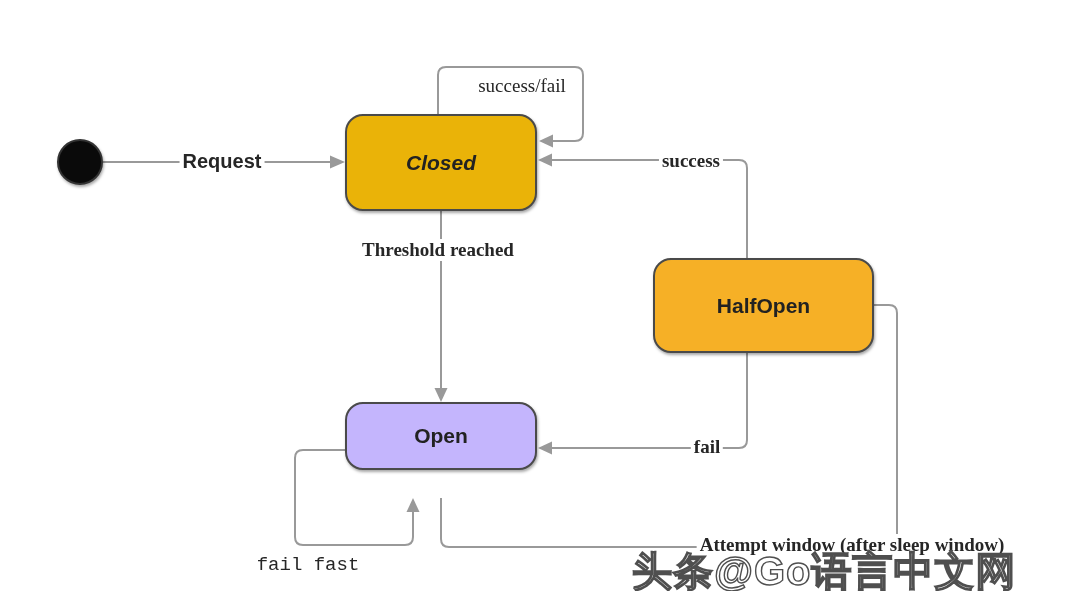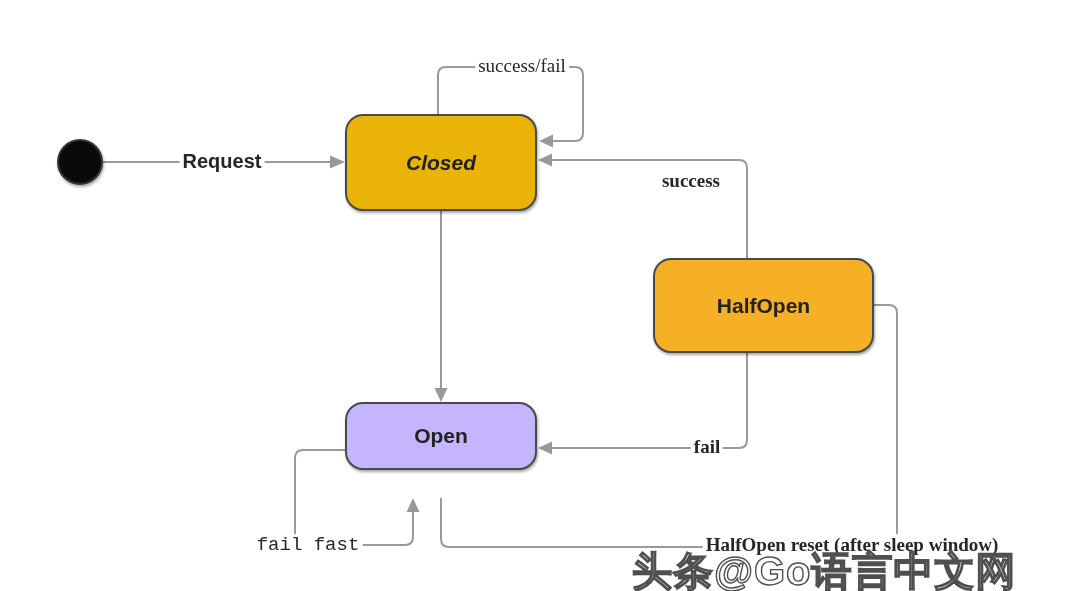--- a/index.html
+++ b/index.html
@@ -35,21 +35,21 @@
   }
   .edge-label{
     position:absolute;z-index:3;
     transform:translate(-50%,-50%);
     background:#ffffff;
     padding:0 3px;
     white-space:nowrap;
     font-size:19px;color:#262626;
   }
   .serif-bold{font-family:"Liberation Serif",serif;font-weight:bold;}
-  .serif-reg{font-family:"Liberation Serif",serif;font-weight:normal;}
+  .serif-reg{font-family:"Liberation Serif",serif;font-weight:normal;margin-top:20px;}
   .sans-bold{font-family:"Liberation Sans",sans-serif;font-weight:bold;font-size:20px;}
   .watermark{
     position:absolute;z-index:5;
     left:632px;top:544px;
     font-size:40px;font-weight:bold;
     font-family:"Liberation Sans",sans-serif;
     color:#ffffff;
     -webkit-text-stroke:1.4px #4f4f4f;
     letter-spacing:1px;
     white-space:nowrap;
@@ -95,24 +95,25 @@
   </div>
 
   <div class="node" style="left: 345px; top: 402px; width: 192px; height: 68px; background: #c4b5fd; border-color: rgb(74, 74, 74);">
     <span class="state-label">Open</span>
   </div>
 
   <div class="edge-label sans-bold" style="left:222px;top:161px;text-align:right;">Request</div>
 
   <div class="edge-label serif-reg" style="left:522px;top:66px;">success/fail</div>
 
+  <div class="edge-label serif-bold" style="left:438px;top:250px;">Threshold reached</div>
 
-  <div class="edge-label serif-bold" style="left:691px;top:161px;margin-top:20px;">success</div>
+  <div class="edge-label serif-bold" style="left:691px;top:161px;">success</div>
 
   <div class="edge-label serif-bold" style="left:707px;top:447px;">fail</div>
 
   <div class="edge-label serif-reg" style="left:308px;top:545px;font-family:Liberation Mono, monospace;">fail fast</div>
 
-  <div class="edge-label serif-bold" style="left:852px;top:545px;">HalfOpen reset (after sleep window)</div>
+  <div class="edge-label serif-bold" style="left:852px;top:545px;">Attempt window (after sleep window)</div>
 
   <div class="watermark">头条@Go语言中文网</div>
 
 </div>
 
 </body></html>

